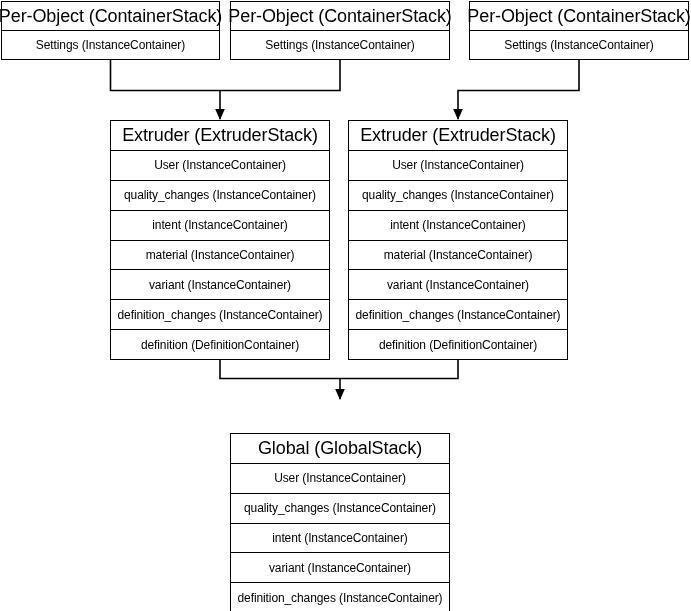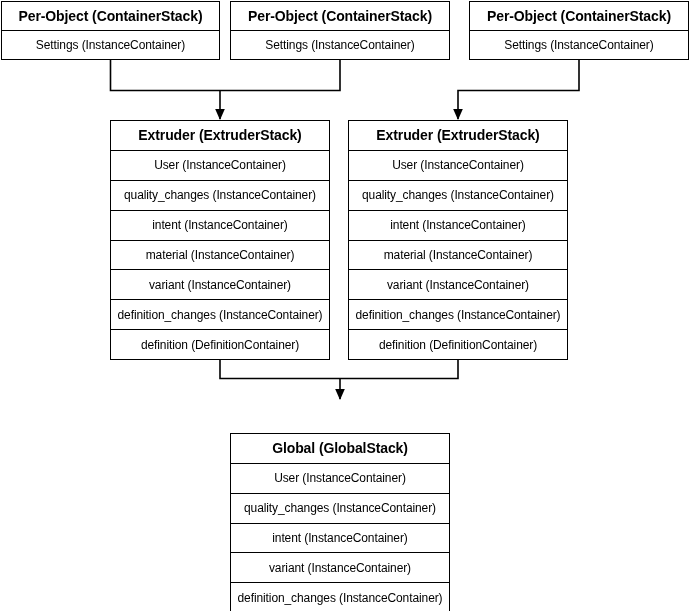--- a/index.html
+++ b/index.html
@@ -41,22 +41,22 @@
     color: #000000;
     font-size: 12px;
     line-height: 1;
     letter-spacing: -0.1px;
     white-space: nowrap;
     border-top: 1.6px solid #000000;
     padding: 0 4px;
   }
   .stack-row.header {
     border-top: none;
-    font-weight: bold;
-    font-size: 14px;
+    font-weight: normal;
+    font-size: 18px;
   }
   
   #po-0 { left: 1px;   top: 1px;   width: 219px; height: 59px; }
   #po-1 { left: 230px; top: 1px;   width: 220px; height: 59px; }
   #po-2 { left: 469px; top: 1px;   width: 220px; height: 59px; }
   #ex-0 { left: 110px; top: 120px; width: 220px; height: 240px; }
   #ex-1 { left: 348px; top: 120px; width: 220px; height: 240px; }
   #gl-0 { left: 230px; top: 400px; width: 220px; height: 210px; margin-top: 33px; }
 </style>
 </head>

